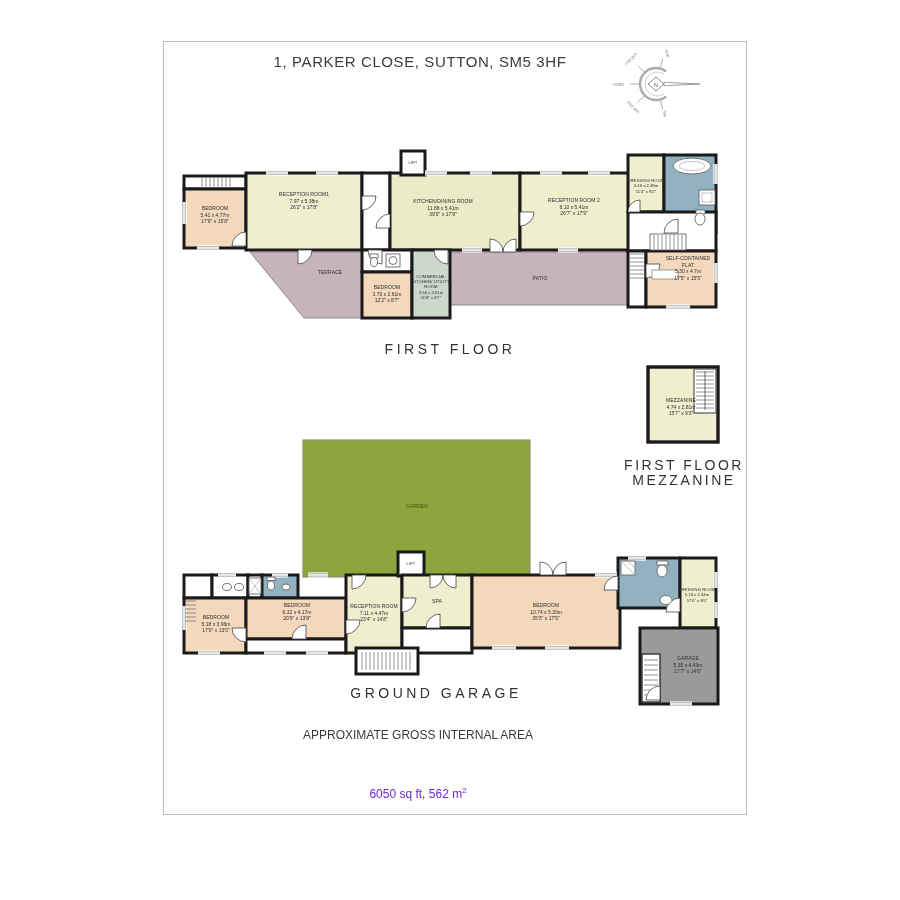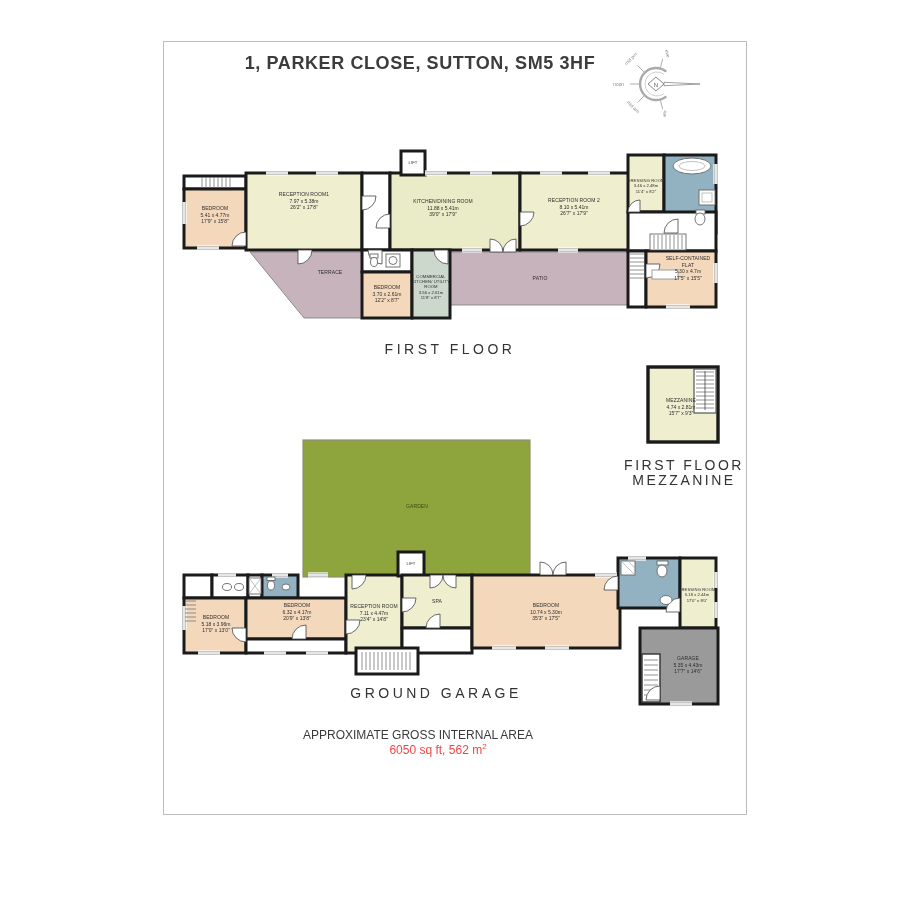--- a/index.html
+++ b/index.html
@@ -2,34 +2,34 @@
 <html><head>
 <meta charset="utf-8">
 <style>
   html,body{margin:0;padding:0;background:#ffffff;}
   .canvas{position:relative;width:900px;height:900px;background:#fff;overflow:hidden;
           font-family:"Liberation Sans",sans-serif;color:#2f2f2f;}
   .frame{position:absolute;left:163px;top:41px;width:582px;height:772px;
          border:1px solid #bcbcbc;}
   .plan-svg{position:absolute;left:0;top:0;}
   .title{position:absolute;left:420px;top:53px;transform:translateX(-50%);
-         font-size:18px;letter-spacing:0.6px;color:#3c3c3c;white-space:nowrap;font-weight:bold;}
+         font-size:15px;letter-spacing:0.6px;color:#3c3c3c;white-space:nowrap;}
   .caption{position:absolute;transform:translate(-50%,-50%);font-size:14px;
            letter-spacing:3.5px;color:#333;white-space:nowrap;font-weight:500;}
   .rl{position:absolute;transform:translate(-50%,-50%) scale(0.5);
       transform-origin:50% 50%;font-size:10px;line-height:1.3;color:#2e2e2e;
       text-align:center;white-space:nowrap;}
   .rl.s42{transform:translate(-50%,-50%) scale(0.42);}
   .rl.wrap{white-space:normal;}
   .rl .nm{letter-spacing:0.2px;}
   .garden-lbl{color:#3e4a14;}
   .footer-h{position:absolute;left:418px;top:728px;transform:translateX(-50%);
             font-size:12px;color:#3a3a3a;white-space:nowrap;}
-  .footer-v{position:absolute;left:418px;top:742px;transform:translateX(-50%);
-            font-size:12px;color:#ef4444;white-space:nowrap;margin-left:20px;}
+  .footer-v{position:absolute;left:418px;top:786px;transform:translateX(-50%);
+            font-size:12px;color:#6d28d9;white-space:nowrap;}
   .footer-v sup{font-size:8px;}
   .disclaimer{position:absolute;left:418px;top:797px;transform:translateX(-50%);
               font-size:8.5px;font-weight:bold;color:#1a1a1a;white-space:nowrap;}
 </style>
 </head>
 <body>
 
 <div class="canvas">
 
   <div class="frame"></div>

